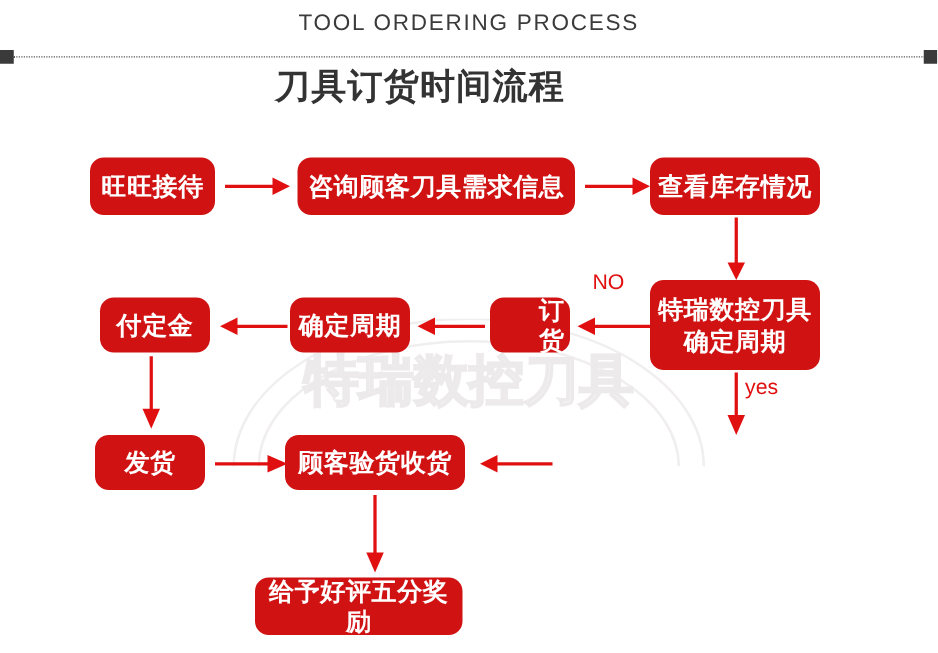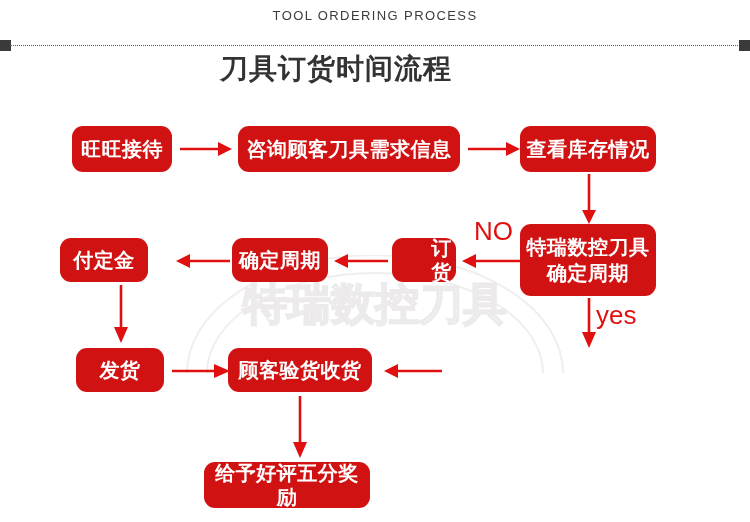--- a/index.html
+++ b/index.html
@@ -16,21 +16,21 @@
     font-family: "Liberation Sans", "DejaVu Sans", sans-serif;
   }
 
   
   .header-en {
     position: absolute;
     left: 0;
     top: 8px;
     width: 750px;
     text-align: center;
-    font-size: 13px;
+    font-size: 18px;
     letter-spacing: 1.4px;
     color: #3b3b3b;
     font-family: "Liberation Sans", "DejaVu Sans", sans-serif;
     font-weight: 400;
   }
   .divider {
     position: absolute;
     left: 0;
     top: 40px;
     width: 750px;
@@ -108,21 +108,21 @@
   .node.two-line { line-height: 1.3; }
 
   
   .arrow { position: absolute; }
   .arrow svg { display: block; overflow: visible; }
 
   
   .edge-label {
     position: absolute;
     color: #e01010;
-    font-size: 26px;
+    font-size: 17px;
     font-family: "Liberation Sans", "DejaVu Sans", sans-serif;
     font-weight: 400;
     white-space: nowrap;
   }
 </style>
 </head>
 <body>
 
 <div id="canvas">
 
@@ -197,21 +197,21 @@
 
   <div class="node" style="left:232px; top:238px; width:96px; height:44px;">确定周期</div>
 
   <div class="arrow" style="left:172px; top:252px;">
     <svg width="58" height="18" viewBox="0 0 58 18">
       <line x1="58" y1="9" x2="16" y2="9" stroke="#e01010" stroke-width="2.6"></line>
       <polygon points="18,2 4,9 18,16" fill="#e01010"></polygon>
     </svg>
   </div>
 
-  <div class="node" style="left:60px; top:238px; width:88px; height:44px;">付定金</div>
+  <div class="node" style="left:80px; top:238px; width:88px; height:44px;">付定金</div>
 
   <div class="arrow" style="left:112px; top:285px;">
     <svg width="18" height="58" viewBox="0 0 18 58">
       <line x1="9" y1="0" x2="9" y2="44" stroke="#e01010" stroke-width="2.6"></line>
       <polygon points="2,42 9,58 16,42" fill="#e01010"></polygon>
     </svg>
   </div>
 
   <div class="arrow" style="left:580px; top:298px;">
     <svg width="18" height="50" viewBox="0 0 18 50">

